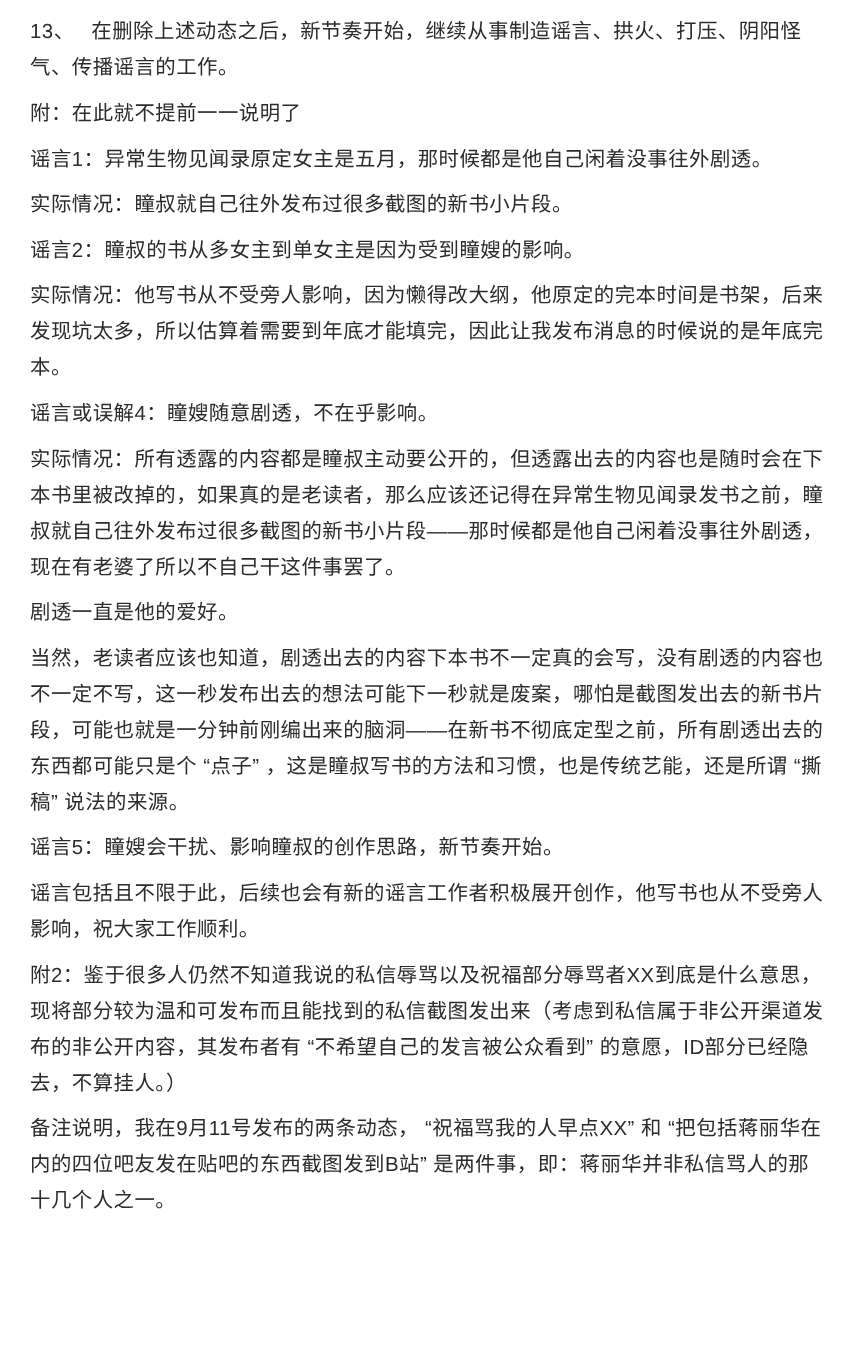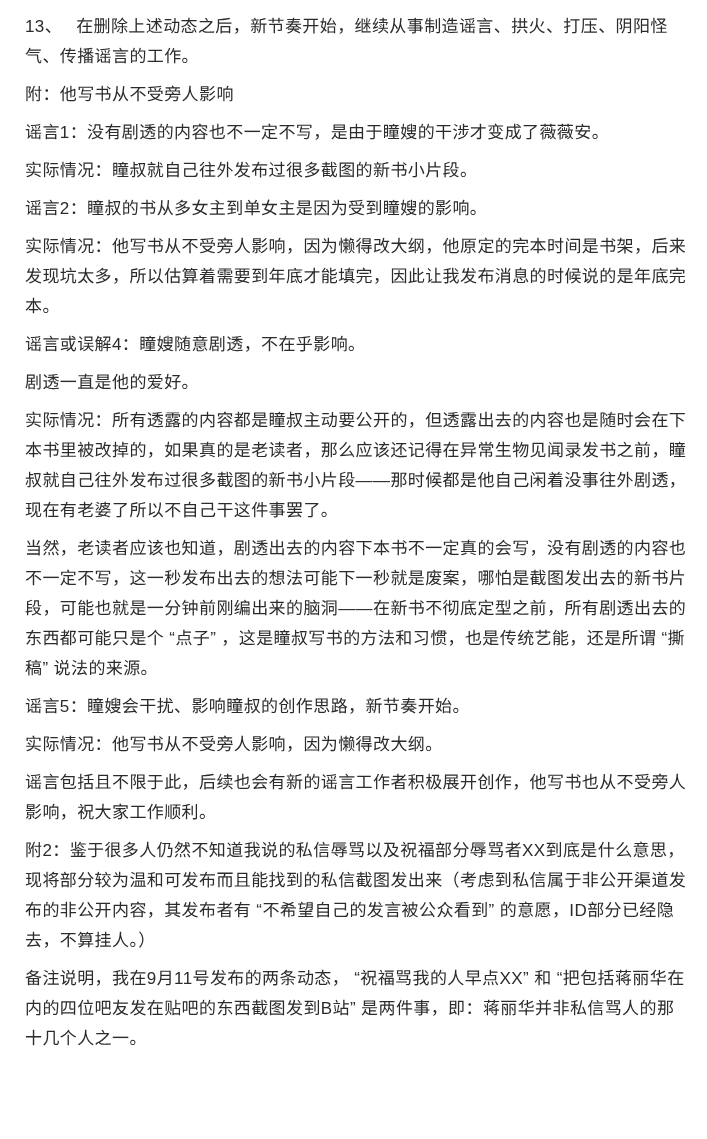--- a/index.html
+++ b/index.html
@@ -32,27 +32,26 @@
     text-align: left;
     overflow-wrap: break-word;
     word-break: break-all;
   }
 </style>
 </head>
 <body>
 
 <div class="post">
     <p class="para">13、　 在删除上述动态之后，新节奏开始，继续从事制造谣言、拱火、打压、阴阳怪气、传播谣言的工作。</p>
-    <p class="para">附：他写书从不受旁人影响</p>
-    <p class="para">谣言1：没有剧透的内容也不一定不写，是由于瞳嫂的干涉才变成了薇薇安。</p>
+    <p class="para">附：在此就不提前一一说明了</p>
+    <p class="para">谣言1：异常生物见闻录原定女主是五月，那时候都是他自己闲着没事往外剧透。</p>
     <p class="para">实际情况：瞳叔就自己往外发布过很多截图的新书小片段。</p>
     <p class="para">谣言2：瞳叔的书从多女主到单女主是因为受到瞳嫂的影响。</p>
     <p class="para">实际情况：他写书从不受旁人影响，因为懒得改大纲，他原定的完本时间是书架，后来发现坑太多，所以估算着需要到年底才能填完，因此让我发布消息的时候说的是年底完本。</p>
     <p class="para">谣言或误解4：瞳嫂随意剧透，不在乎影响。</p>
+    <p class="para">实际情况：所有透露的内容都是瞳叔主动要公开的，但透露出去的内容也是随时会在下本书里被改掉的，如果真的是老读者，那么应该还记得在异常生物见闻录发书之前，瞳叔就自己往外发布过很多截图的新书小片段——那时候都是他自己闲着没事往外剧透，现在有老婆了所以不自己干这件事罢了。</p>
     <p class="para">剧透一直是他的爱好。</p>
-    <p class="para">实际情况：所有透露的内容都是瞳叔主动要公开的，但透露出去的内容也是随时会在下本书里被改掉的，如果真的是老读者，那么应该还记得在异常生物见闻录发书之前，瞳叔就自己往外发布过很多截图的新书小片段——那时候都是他自己闲着没事往外剧透，现在有老婆了所以不自己干这件事罢了。</p>
     <p class="para">当然，老读者应该也知道，剧透出去的内容下本书不一定真的会写，没有剧透的内容也不一定不写，这一秒发布出去的想法可能下一秒就是废案，哪怕是截图发出去的新书片段，可能也就是一分钟前刚编出来的脑洞——在新书不彻底定型之前，所有剧透出去的东西都可能只是个 “点子” ，这是瞳叔写书的方法和习惯，也是传统艺能，还是所谓 “撕稿” 说法的来源。</p>
     <p class="para">谣言5：瞳嫂会干扰、影响瞳叔的创作思路，新节奏开始。</p>
-    <p class="para">实际情况：他写书从不受旁人影响，因为懒得改大纲。</p>
     <p class="para">谣言包括且不限于此，后续也会有新的谣言工作者积极展开创作，他写书也从不受旁人影响，祝大家工作顺利。</p>
     <p class="para">附2：鉴于很多人仍然不知道我说的私信辱骂以及祝福部分辱骂者XX到底是什么意思，现将部分较为温和可发布而且能找到的私信截图发出来（考虑到私信属于非公开渠道发布的非公开内容，其发布者有 “不希望自己的发言被公众看到” 的意愿，ID部分已经隐去，不算挂人。）</p>
     <p class="para">备注说明，我在9月11号发布的两条动态， “祝福骂我的人早点XX” 和 “把包括蒋丽华在内的四位吧友发在贴吧的东西截图发到B站” 是两件事，即：蒋丽华并非私信骂人的那十几个人之一。</p>
   </div>
 
 </body></html>

